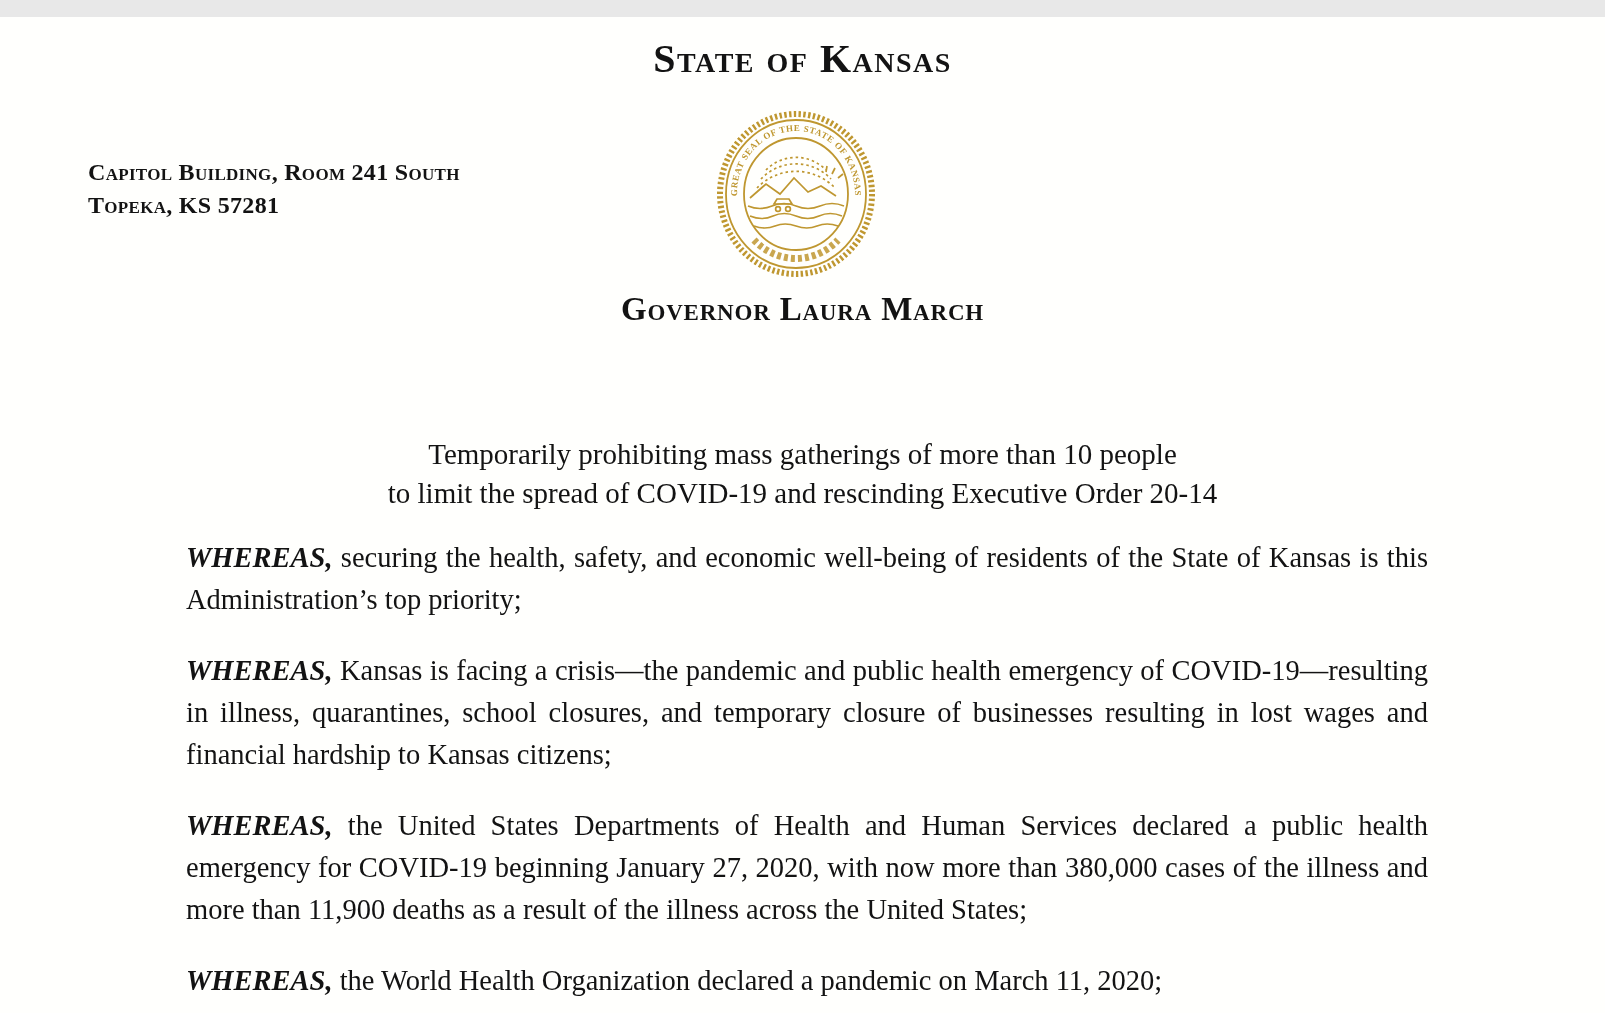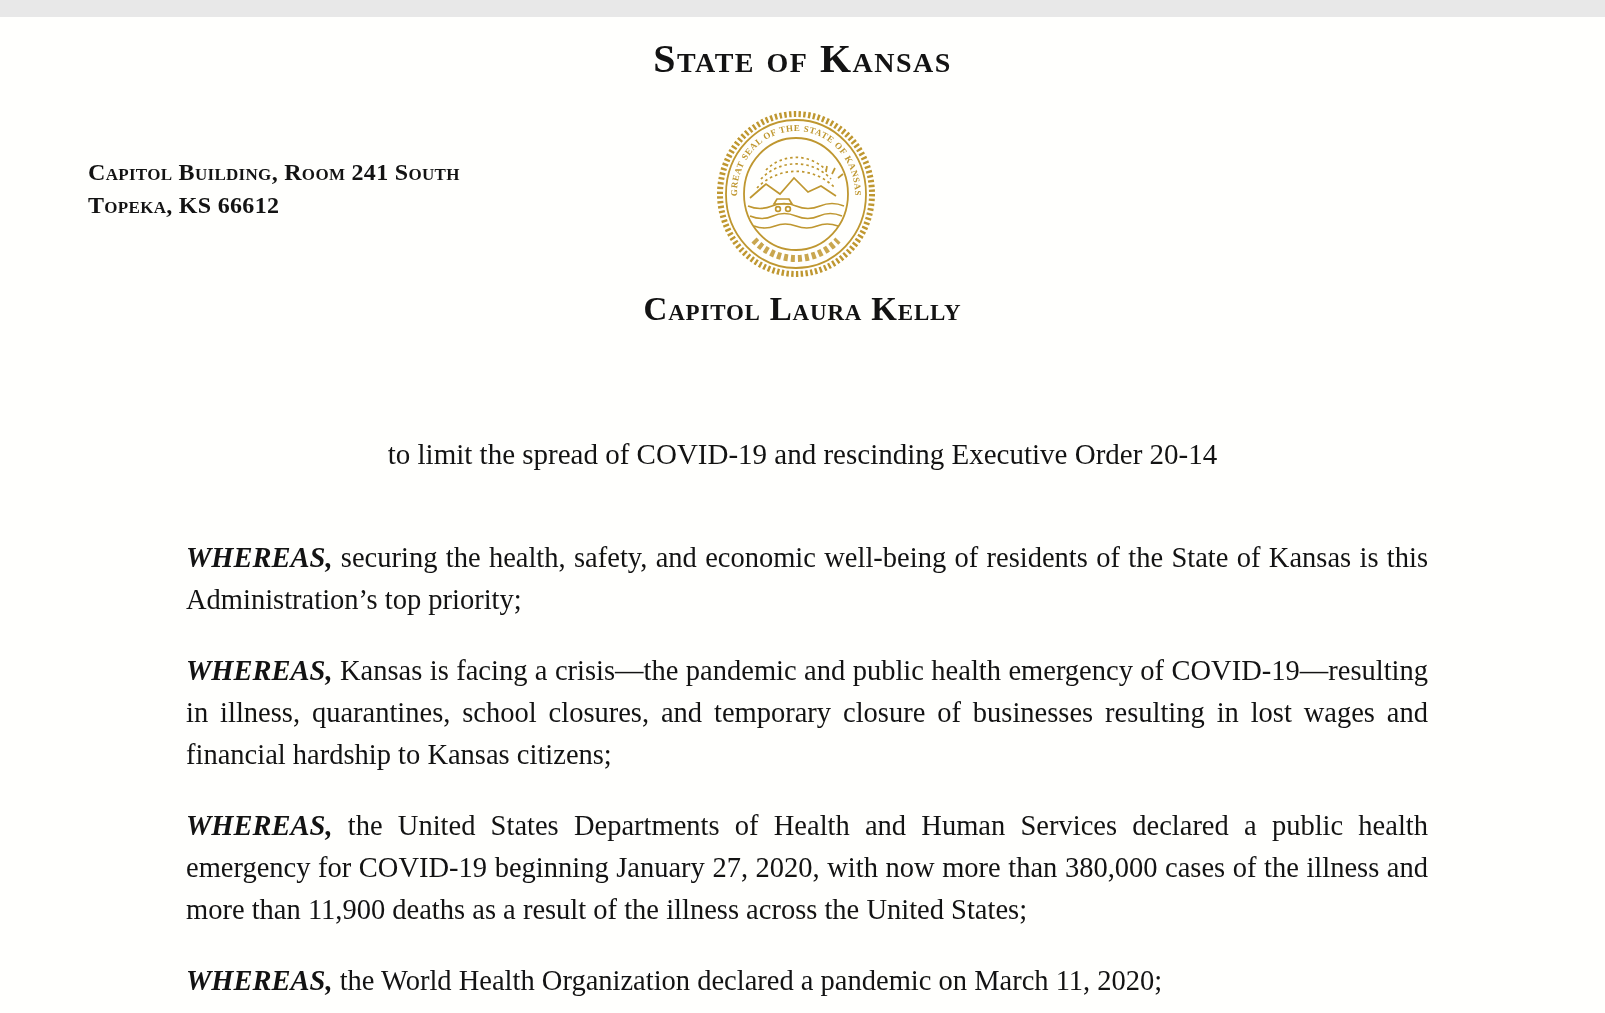--- a/index.html
+++ b/index.html
@@ -115,21 +115,21 @@
 </style>
 </head>
 <body>
 
 <div class="page">
 
   <div class="state-title">State of Kansas</div>
 
   <div class="address-block">
     <div>Capitol Building, Room 241 South</div>
-    <div>Topeka, KS 66612</div>
+    <div>Topeka, KS 57281</div>
   </div>
 
 
   <div class="seal">
     <svg viewBox="0 0 164 172" xmlns="http://www.w3.org/2000/svg" aria-hidden="true">
       <g fill="none" stroke="#bf9730">
         <ellipse cx="82" cy="86" rx="76" ry="80" stroke-width="6" stroke-dasharray="2.4 2.4"></ellipse>
         <ellipse cx="82" cy="86" rx="70" ry="74" stroke-width="1.8"></ellipse>
         <ellipse cx="82" cy="86" rx="52" ry="56" stroke-width="1.8"></ellipse>
       </g>
@@ -147,24 +147,25 @@
         <path d="M34,98 q12,5 24,0 t24,0 t24,0 t24,0"></path>
         <path d="M36,108 q12,5 23,0 t23,0 t23,0 t23,0"></path>
         <path d="M40,118 q11,4 21,0 t21,0 t21,0 t21,0"></path>
         <circle cx="64" cy="101" r="2.4"></circle>
         <circle cx="74" cy="101" r="2.4"></circle>
         <path d="M60,96 h18 l-3,-5 h-12 z"></path>
       </g>
     </svg>
   </div>
 
-  <div class="governor-name">Capitol Laura Kelly</div>
+  <div class="governor-name">Governor Laura March</div>
 
 
   <div class="order-subtitle">
+    <div>Temporarily prohibiting mass gatherings of more than 10 people</div>
     <div>to limit the spread of COVID-19 and rescinding Executive Order 20-14</div>
   </div>
 
   <div class="order-body">
     <p class="whereas-paragraph"><span class="whereas-lead">WHEREAS,</span><span> securing the health, safety, and economic well-being of residents of the State of Kansas is this Administration’s top priority;</span></p>
     <p class="whereas-paragraph"><span class="whereas-lead">WHEREAS,</span><span> Kansas is facing a crisis—the pandemic and public health emergency of COVID-19—resulting in illness, quarantines, school closures, and temporary closure of businesses resulting in lost wages and financial hardship to Kansas citizens;</span></p>
     <p class="whereas-paragraph"><span class="whereas-lead">WHEREAS,</span><span> the United States Departments of Health and Human Services declared a public health emergency for COVID-19 beginning January 27, 2020, with now more than 380,000 cases of the illness and more than 11,900 deaths as a result of the illness across the United States;</span></p>
     <p class="whereas-paragraph"><span class="whereas-lead">WHEREAS,</span><span> the World Health Organization declared a pandemic on March 11, 2020;</span></p>
   </div>
 

